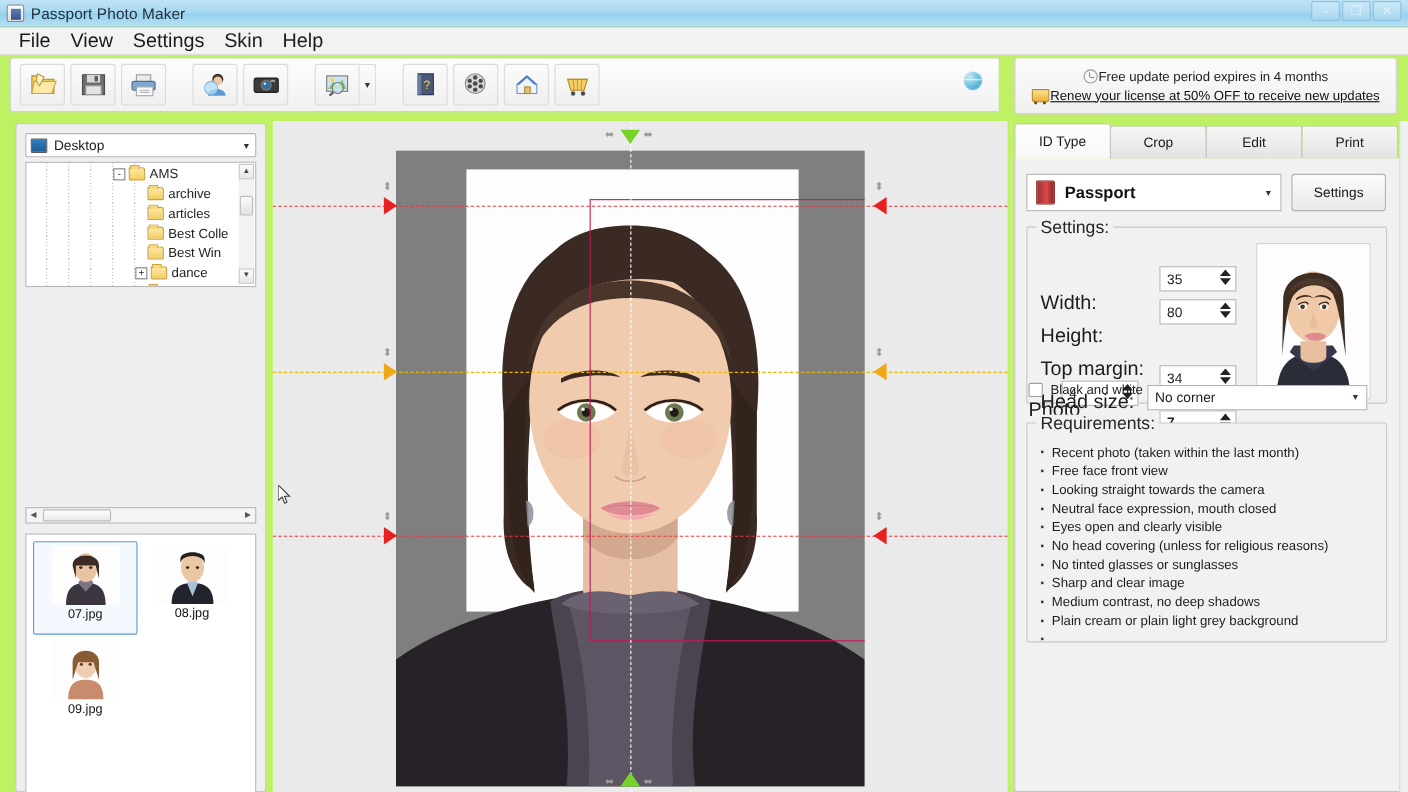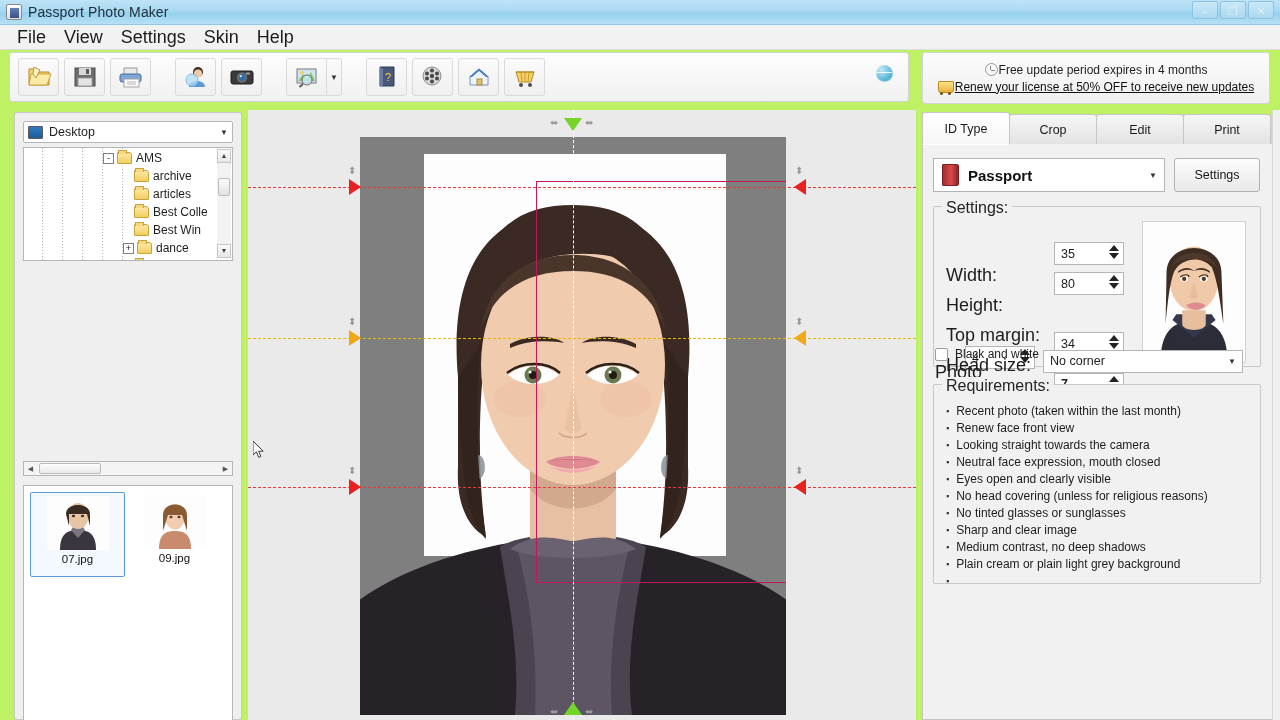--- a/index.html
+++ b/index.html
@@ -484,20 +484,32 @@
           <path d="M13 54 C13 38 20 34 31 34 C42 34 49 38 49 54 Z" fill="#3b3540"></path>
           <path d="M24 34 L31 42 L38 34 L36 31 L26 31 Z" fill="#7c7581"></path>
           <ellipse cx="31" cy="20" rx="10.5" ry="13" fill="#e8c3a4"></ellipse>
           <path d="M19 18 C19 6 43 6 43 18 L43 30 L40 18 L22 18 L22 30 Z" fill="#3a2c25"></path>
           <ellipse cx="26.5" cy="20" rx="1.6" ry="1.3" fill="#3a2c20"></ellipse>
           <ellipse cx="35.5" cy="20" rx="1.6" ry="1.3" fill="#3a2c20"></ellipse>
         </svg>
         <div class="thumb-label">07.jpg</div>
       </div>
 
+      <div class="thumb-cell">
+        <svg class="thumb-img" viewBox="0 0 62 54">
+          <rect width="62" height="54" fill="#fdfdfd"></rect>
+          <path d="M12 54 C12 39 20 35 31 35 C42 35 50 39 50 54 Z" fill="#21242c"></path>
+          <path d="M26 35 L31 47 L36 35 L34 33 L28 33 Z" fill="#a8c3d8"></path>
+          <ellipse cx="31" cy="21" rx="10.5" ry="13" fill="#ecc7a6"></ellipse>
+          <path d="M20 18 C20 8 42 8 42 18 L42 13 C42 5 20 5 20 13 Z" fill="#23201d"></path>
+          <ellipse cx="26.5" cy="21" rx="1.5" ry="1.2" fill="#2b2520"></ellipse>
+          <ellipse cx="35.5" cy="21" rx="1.5" ry="1.2" fill="#2b2520"></ellipse>
+        </svg>
+        <div class="thumb-label">08.jpg</div>
+      </div>
 
       <div class="thumb-cell">
         <svg class="thumb-img" viewBox="0 0 62 54">
           <rect width="62" height="54" fill="#fdfdfd"></rect>
           <path d="M15 54 C15 40 21 36 31 36 C41 36 47 40 47 54 Z" fill="#c98b6d"></path>
           <ellipse cx="31" cy="22" rx="10" ry="12.5" fill="#f0cdae"></ellipse>
           <path d="M19 20 C19 6 43 6 43 20 L43 36 L38 20 L24 20 L19 36 Z" fill="#8a5a33"></path>
           <ellipse cx="27" cy="22" rx="1.5" ry="1.2" fill="#4a3a2a"></ellipse>
           <ellipse cx="35" cy="22" rx="1.5" ry="1.2" fill="#4a3a2a"></ellipse>
         </svg>
@@ -730,21 +742,21 @@
 
       <div class="group req-group">
         <div class="legend">Requirements:</div>
         <div class="req-list">
           <div class="req-item">
               <span class="req-bullet">▪</span>
               <span>Recent photo (taken within the last month)</span>
             </div>
           <div class="req-item">
               <span class="req-bullet">▪</span>
-              <span>Renew face front view</span>
+              <span>Free face front view</span>
             </div>
           <div class="req-item">
               <span class="req-bullet">▪</span>
               <span>Looking straight towards the camera</span>
             </div>
           <div class="req-item">
               <span class="req-bullet">▪</span>
               <span>Neutral face expression, mouth closed</span>
             </div>
           <div class="req-item">

